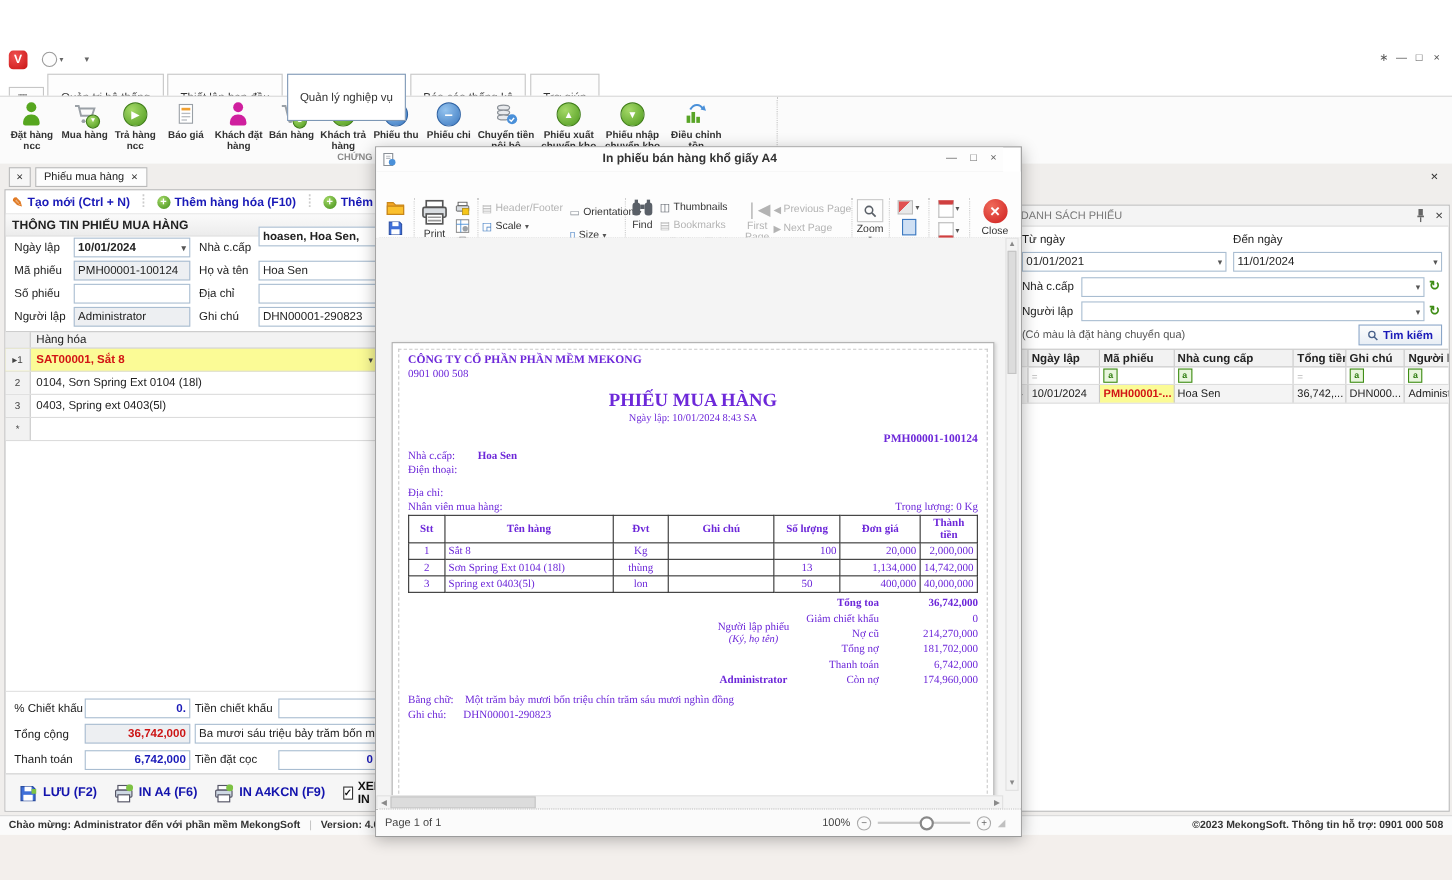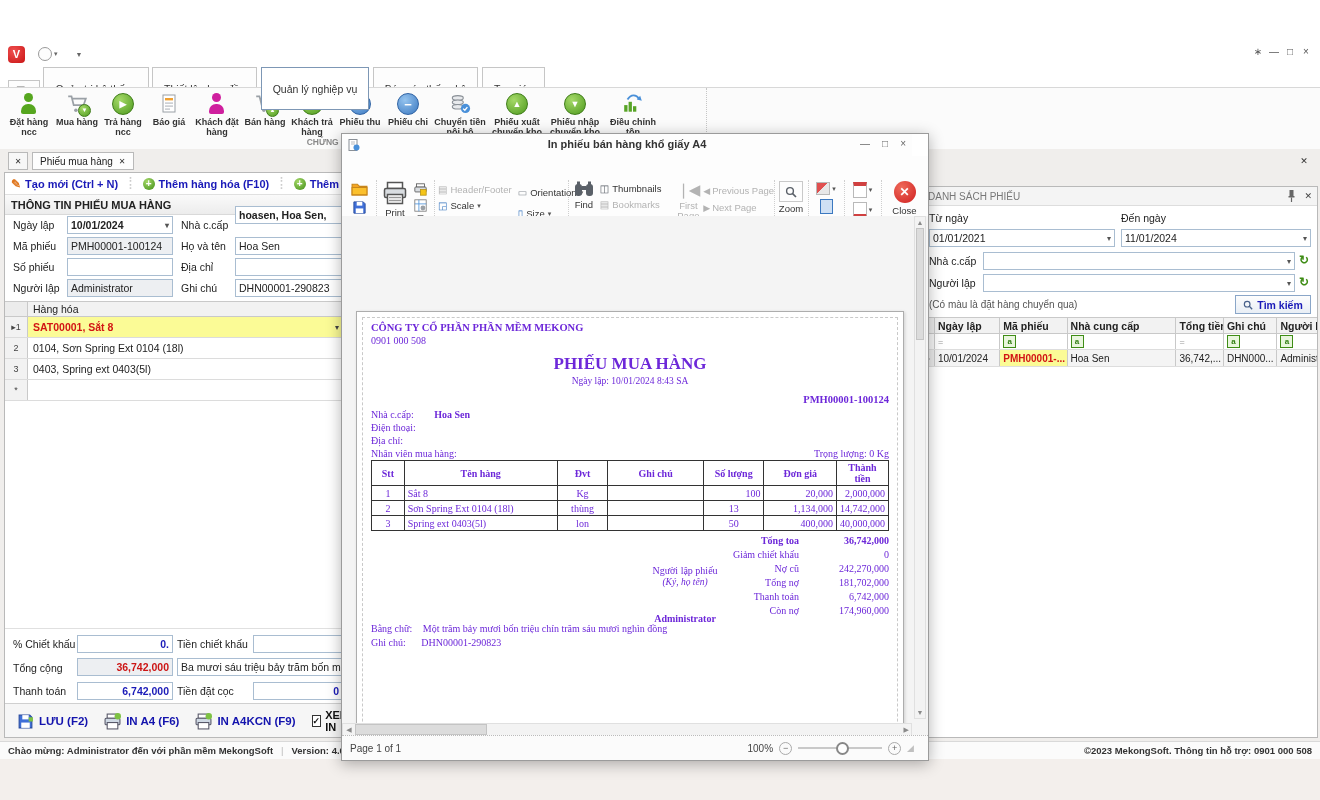--- a/index.html
+++ b/index.html
@@ -679,21 +679,21 @@
           <div style="font-size:10.5px;font-weight:bold">CÔNG TY CỔ PHẦN PHẦN MỀM MEKONG</div>
           <div style="font-size:10px;margin-top:2px">0901 000 508</div>
           <div style="font-size:17px;font-weight:bold;text-align:center;margin-top:8px">PHIẾU MUA HÀNG</div>
           <div style="font-size:9.5px;text-align:center;margin-top:2px">Ngày lập: 10/01/2024  8:43 SA</div>
           <div style="font-size:10.5px;font-weight:bold;text-align:right;margin-top:8px">PMH00001-100124</div>
           <div style="font-size:10px;margin-top:4px">
             <span>Nhà c.cấp:</span>
             <span class="bold" style="margin-left:18px">Hoa Sen</span>
           </div>
           <div style="font-size:10px;margin-top:2px">Điện thoại:</div>
-          <div style="font-size:10px;margin-top:2px">Địa chỉ:</div>
+          <div style="font-size:10px;margin-top:10px">Địa chỉ:</div>
           <div style="font-size:10px;margin-top:2px;display:flex">
             <span>Nhân viên mua hàng:</span>
             <span style="margin-left:auto">Trọng lượng: 0 Kg</span>
           </div>
           <table style="width:100%;margin-top:1px">
             <tbody>
                 <tr>
               <th style="width:26px">Stt</th>
               <th style="width:148px">Tên hàng</th>
               <th style="width:44px">Đvt</th>
@@ -735,21 +735,21 @@
             <div class="totrow">
                 <span class="totlab bold">Tổng toa</span>
                 <span class="totval bold">36,742,000</span>
               </div>
             <div class="totrow">
                 <span class="totlab">Giảm chiết khấu</span>
                 <span class="totval">0</span>
               </div>
             <div class="totrow">
                 <span class="totlab">Nợ cũ</span>
-                <span class="totval">242,270,000</span>
+                <span class="totval">214,270,000</span>
               </div>
             <div class="totrow">
                 <span class="totlab">Tổng nợ</span>
                 <span class="totval">181,702,000</span>
               </div>
             <div class="totrow">
                 <span class="totlab">Thanh toán</span>
                 <span class="totval">6,742,000</span>
               </div>
             <div class="totrow">

